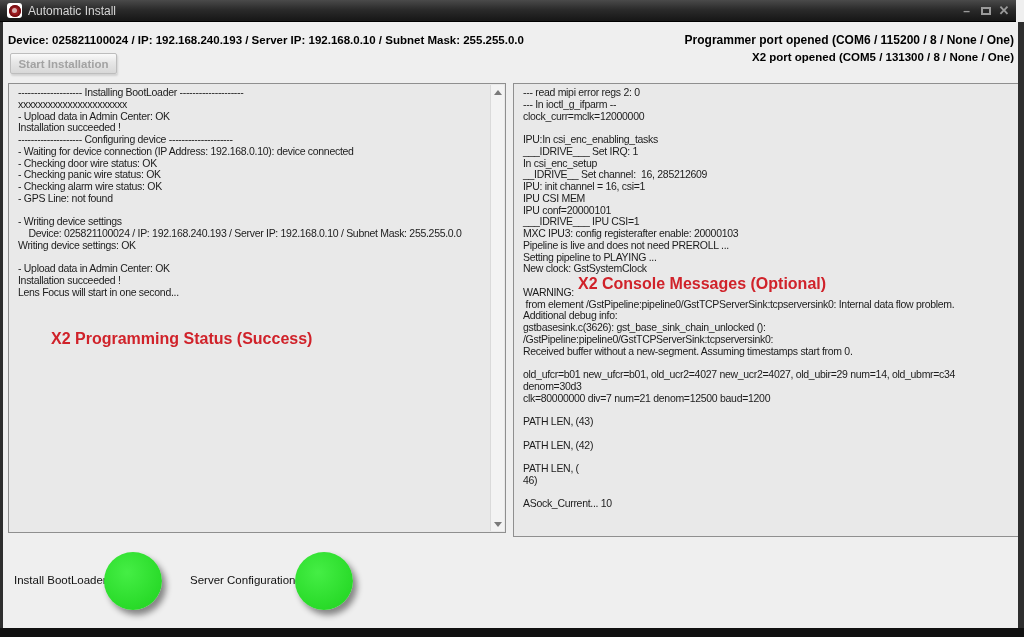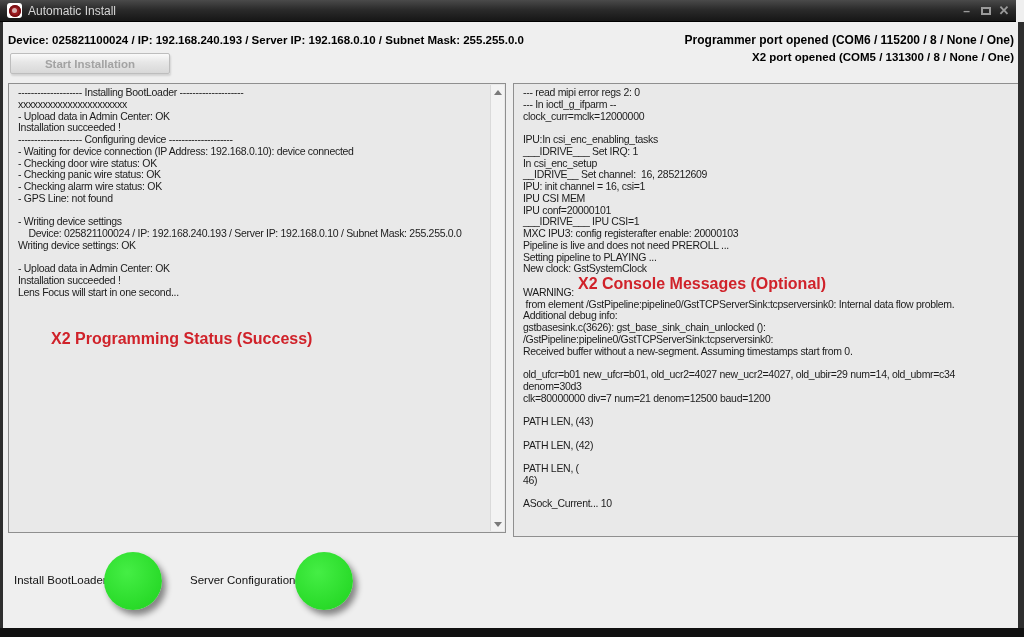--- a/index.html
+++ b/index.html
@@ -29,21 +29,21 @@
                   border:2px solid #9a9a9a; }
   .btn-close { right:4px; font-size:13px; }
 
   
   .header-device { position:absolute; top:34px; left:8px; font-size:11.5px;
                    font-weight:bold; color:#000; }
   .header-right1 { position:absolute; top:33px; right:10px; font-size:12px;
                    font-weight:bold; color:#000; }
   .header-right2 { position:absolute; top:51px; right:10px; font-size:11.5px;
                    font-weight:bold; color:#000; }
-  .start-btn { position:absolute; top:53px; left:10px; width:160px; height:21px;
+  .start-btn { position:absolute; top:53px; left:10px; width:107px; height:21px;
                background:linear-gradient(#fafafa, #e6e6e6 45%, #d8d8d8);
                border:1px solid #bdbdbd; border-radius:2px;
                color:#a3a3a3; font-weight:bold; font-size:11.5px;
                font-family:"Liberation Sans", sans-serif;
                box-shadow:1px 2px 2px rgba(0,0,0,.12); }
 
   
   .panel { position:absolute; background:#e9e9e9; border:1px solid #8f8f8f; }
   .panel-left  { top:83px; left:8px;   width:498px; height:450px; }
   .panel-right { top:83px; left:513px; width:593px; height:454px; }

